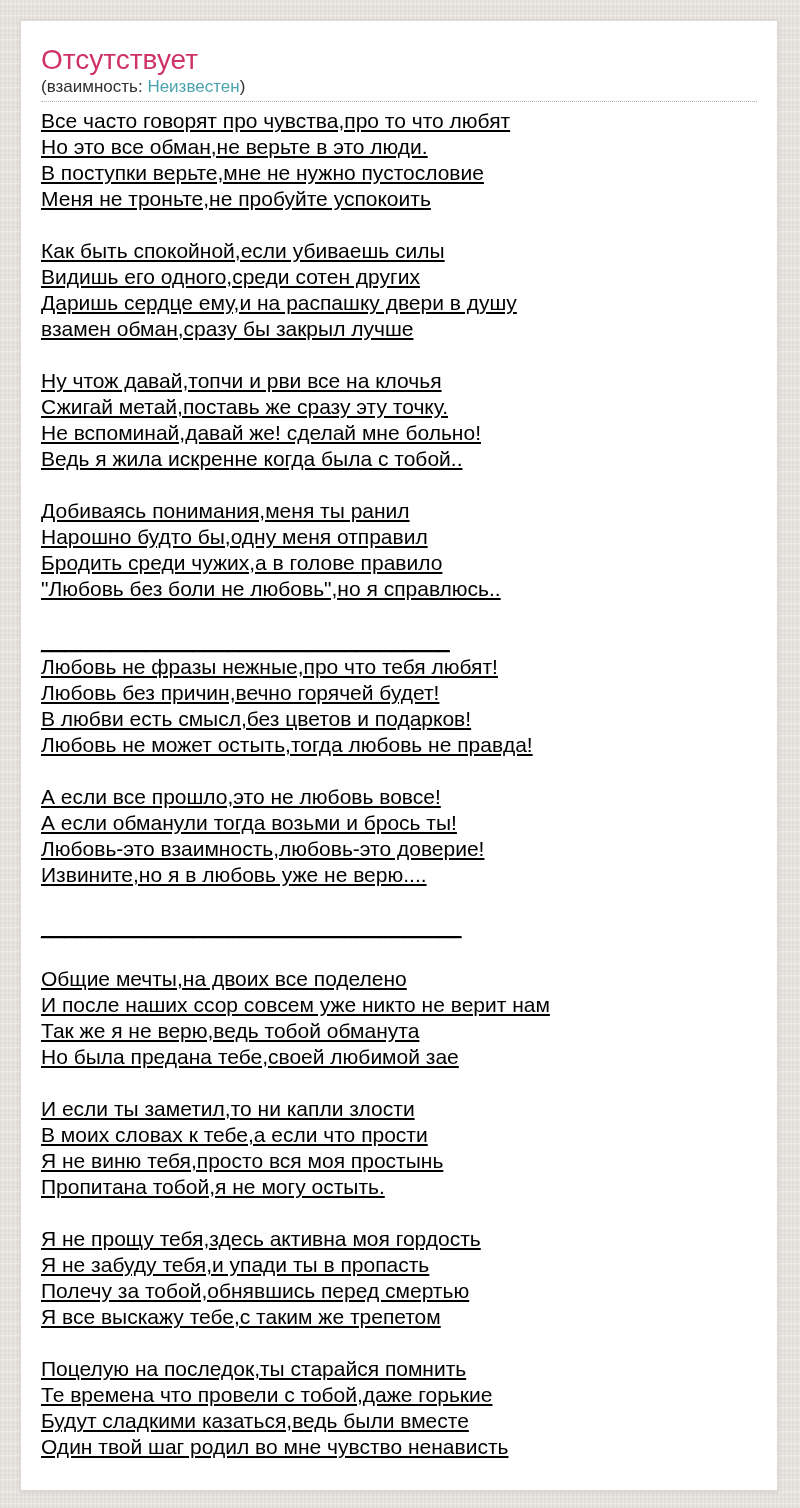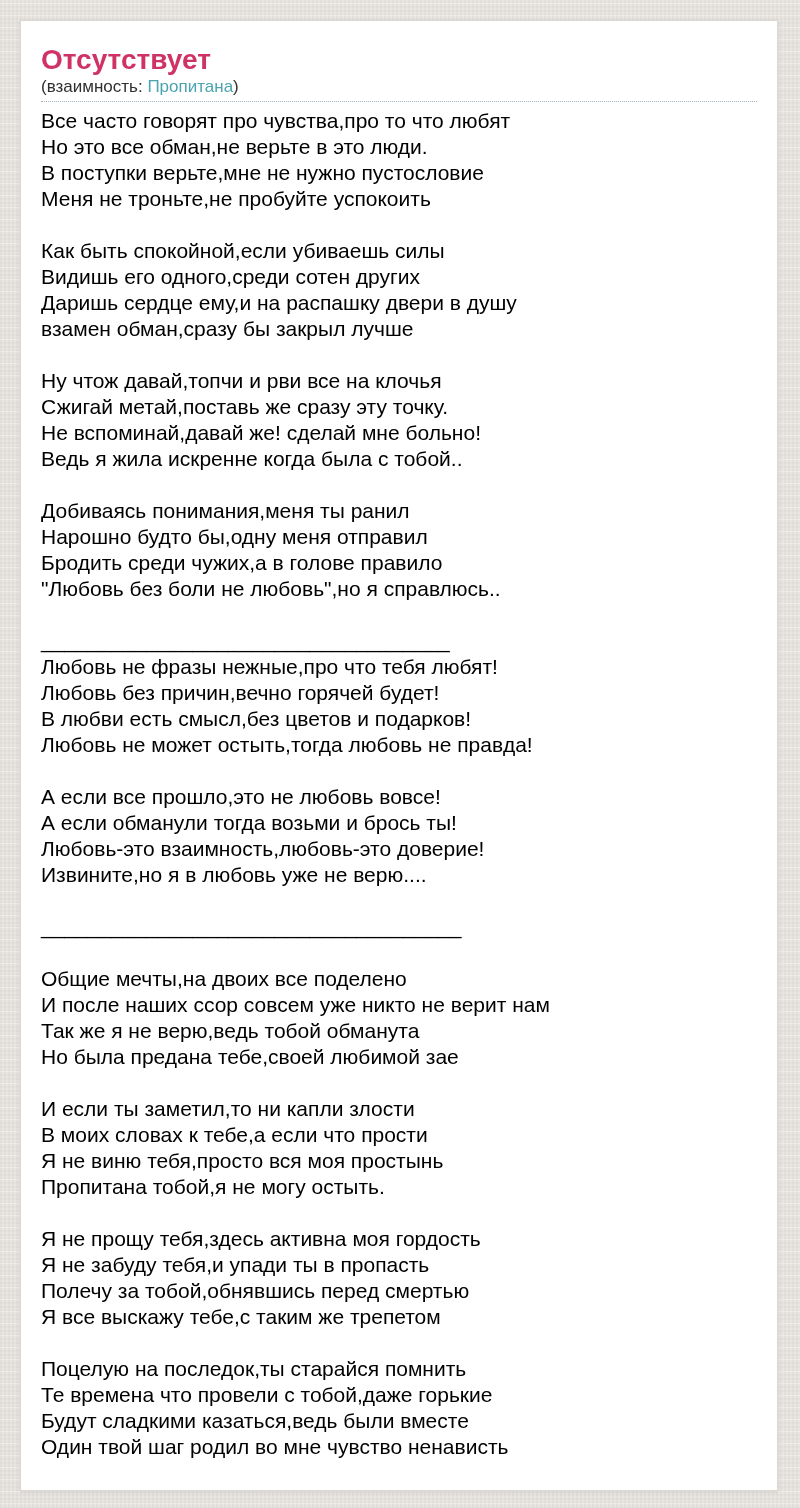--- a/index.html
+++ b/index.html
@@ -26,21 +26,21 @@
     box-sizing: border-box;
     background: #ffffff;
     border: 1px solid #dcd8d2;
     box-shadow: 0 1px 3px rgba(0,0,0,0.12);
     padding: 24px 20px 30px 20px;
   }
   .song-title {
     margin: 0;
     font-size: 28px;
     line-height: 30px;
-    font-weight: bold;
+    font-weight: normal;
     color: #cf3264;
   }
   .artist-line {
     margin-top: 2px;
     font-size: 17px;
     line-height: 19px;
     color: #2f2f2f;
     padding-bottom: 5px;
     border-bottom: 1px dotted #a3b6c2;
   }
@@ -48,30 +48,31 @@
     color: #4aa3ae;
     text-decoration: none;
     cursor: pointer;
   }
   .lyrics {
     margin-top: 6px;
     font-size: 21px;
     line-height: 26px;
     color: #000000;
     white-space: pre-line;
+    text-decoration: underline;
   }
 </style>
 </head>
 <body>
 
 <div class="page">
   <div class="card">
     <div class="card-header">
       <h1 class="song-title">Отсутствует</h1>
-      <div class="artist-line"><span>(взаимность: </span><a class="artist-link">Пропитана</a><span>)</span></div>
+      <div class="artist-line"><span>(взаимность: </span><a class="artist-link">Неизвестен</a><span>)</span></div>
     </div>
     <div class="lyrics">Все часто говорят про чувства,про то что любят
 Но это все обман,не верьте в это люди.
 В поступки верьте,мне не нужно пустословие
 Меня не троньте,не пробуйте успокоить
 
 Как быть спокойной,если убиваешь силы
 Видишь его одного,среди сотен других
 Даришь сердце ему,и на распашку двери в душу
 взамен обман,сразу бы закрыл лучше

